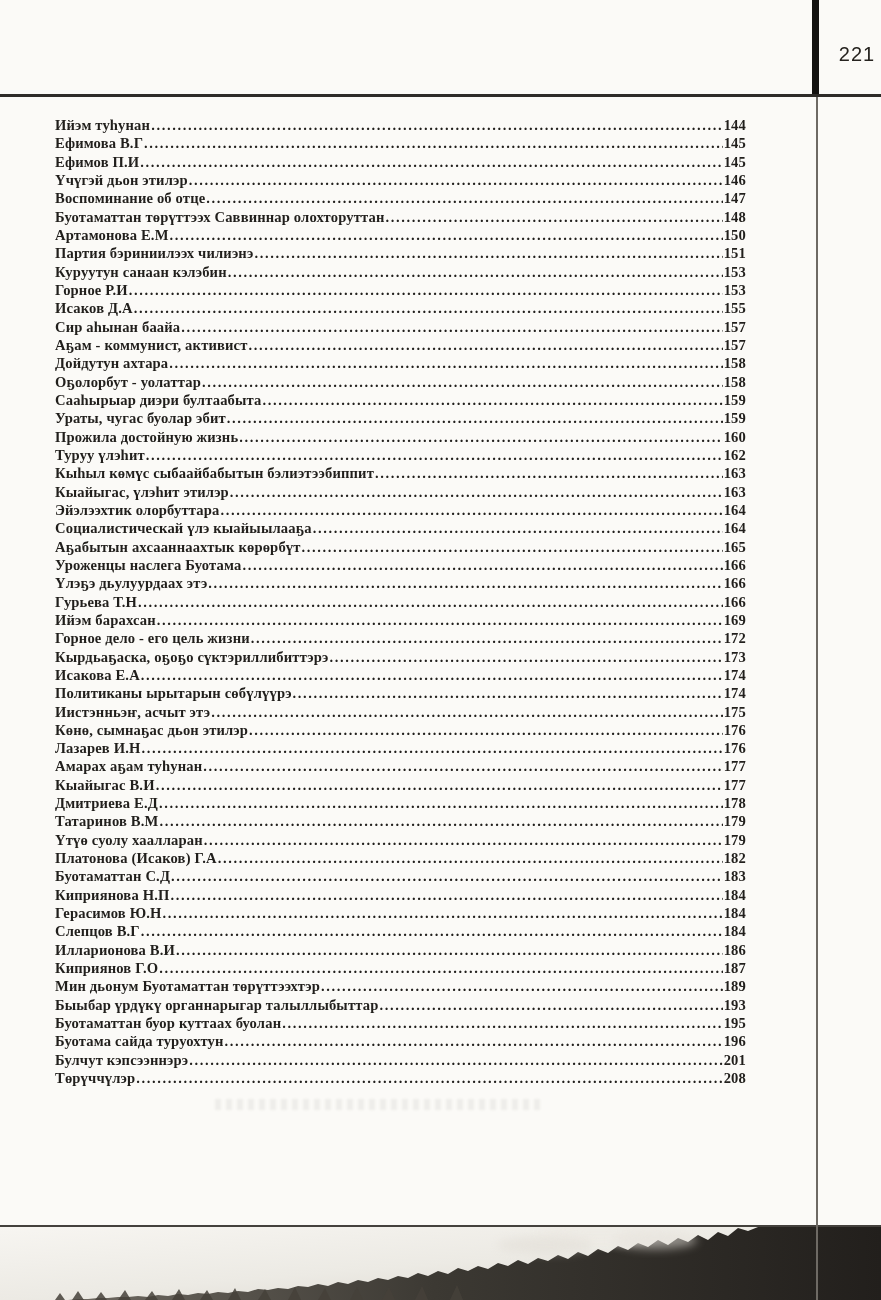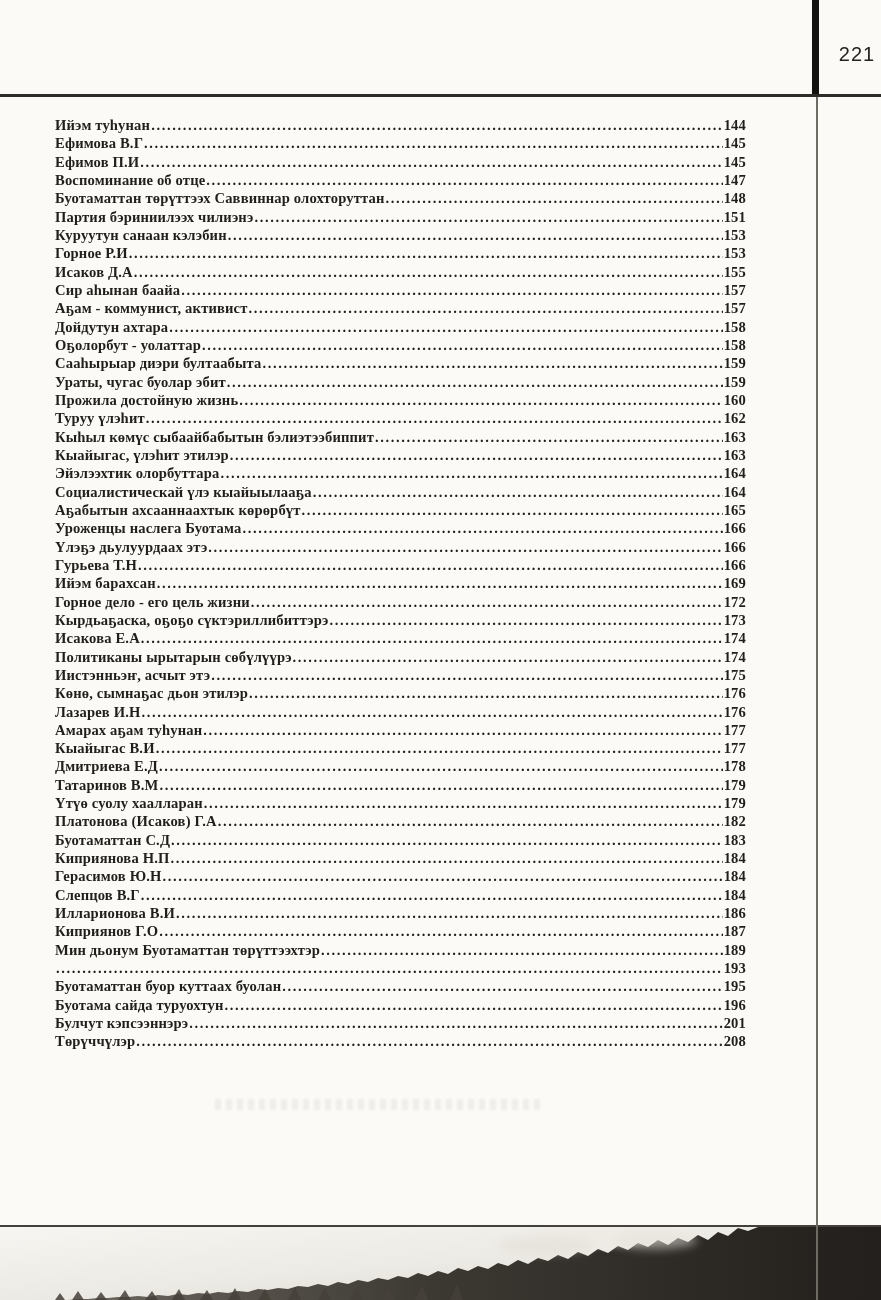--- a/index.html
+++ b/index.html
@@ -106,33 +106,43 @@
       <span class="toc-dots"></span>
       <span class="toc-page">145</span>
     </div>
 
     <div class="toc-row">
       <span class="toc-title">Ефимов П.И</span>
       <span class="toc-dots"></span>
       <span class="toc-page">145</span>
     </div>
 
+    <div class="toc-row">
+      <span class="toc-title">Үчүгэй дьон этилэр</span>
+      <span class="toc-dots"></span>
+      <span class="toc-page">146</span>
+    </div>
 
     <div class="toc-row">
       <span class="toc-title">Воспоминание об отце</span>
       <span class="toc-dots"></span>
       <span class="toc-page">147</span>
     </div>
 
     <div class="toc-row">
       <span class="toc-title">Буотаматтан төрүттээх Саввиннар олохторуттан</span>
       <span class="toc-dots"></span>
       <span class="toc-page">148</span>
     </div>
 
+    <div class="toc-row">
+      <span class="toc-title">Артамонова Е.М</span>
+      <span class="toc-dots"></span>
+      <span class="toc-page">150</span>
+    </div>
 
     <div class="toc-row">
       <span class="toc-title">Партия бэриниилээх чилиэнэ</span>
       <span class="toc-dots"></span>
       <span class="toc-page">151</span>
     </div>
 
     <div class="toc-row">
       <span class="toc-title">Куруутун санаан кэлэбин</span>
       <span class="toc-dots"></span>
@@ -368,20 +378,21 @@
       <span class="toc-page">187</span>
     </div>
 
     <div class="toc-row">
       <span class="toc-title">Мин дьонум Буотаматтан төрүттээхтэр</span>
       <span class="toc-dots"></span>
       <span class="toc-page">189</span>
     </div>
 
     <div class="toc-row">
+      <span class="toc-title">Быыбар үрдүкү органнарыгар талыллыбыттар</span>
       <span class="toc-dots"></span>
       <span class="toc-page">193</span>
     </div>
 
     <div class="toc-row">
       <span class="toc-title">Буотаматтан буор куттаах буолан</span>
       <span class="toc-dots"></span>
       <span class="toc-page">195</span>
     </div>
 

